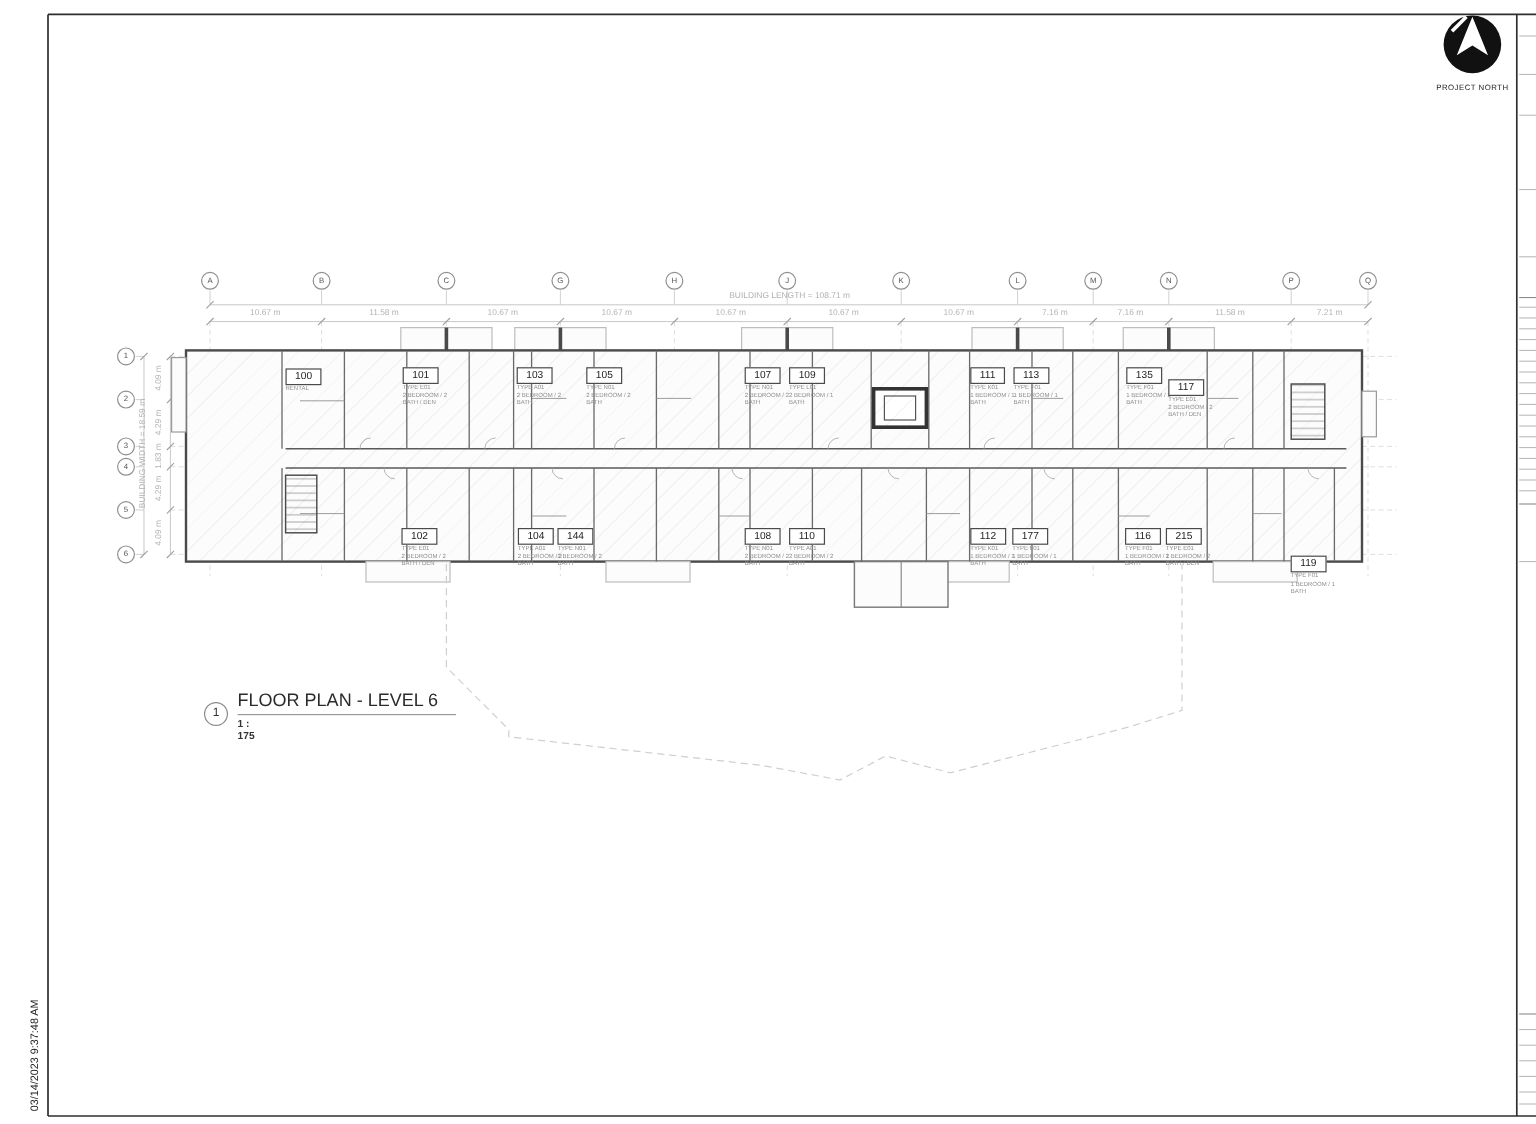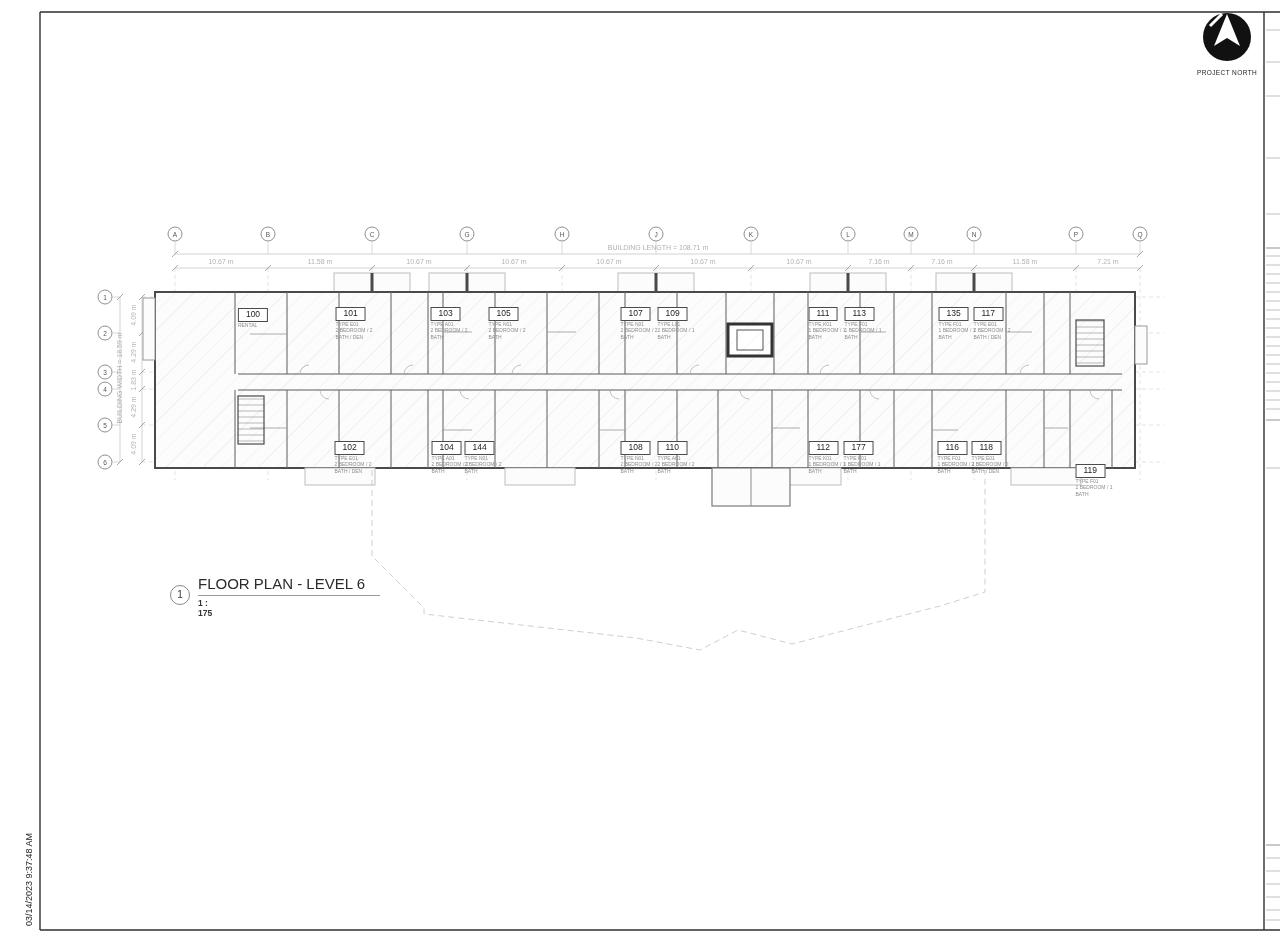--- a/index.html
+++ b/index.html
@@ -415,21 +415,21 @@
     <div class="t">TYPE F01</div>
     <div class="t">1 BEDROOM / 1</div>
     <div class="t">BATH</div>
   </div>
   <div class="unit" style="left:957px;top:302px">
     <div class="num">135</div>
     <div class="t">TYPE F01</div>
     <div class="t">1 BEDROOM / 1</div>
     <div class="t">BATH</div>
   </div>
-  <div class="unit" style="left:992px;top:302px">
+  <div class="unit" style="left:992px;top:312px">
     <div class="num">117</div>
     <div class="t">TYPE E01</div>
     <div class="t">2 BEDROOM / 2</div>
     <div class="t">BATH / DEN</div>
   </div>
 
   <div class="unit" style="left:353px;top:436px">
     <div class="num">102</div>
     <div class="t">TYPE E01</div>
     <div class="t">2 BEDROOM / 2</div>
@@ -471,21 +471,21 @@
     <div class="t">1 BEDROOM / 1</div>
     <div class="t">BATH</div>
   </div>
   <div class="unit" style="left:956px;top:436px">
     <div class="num">116</div>
     <div class="t">TYPE F01</div>
     <div class="t">1 BEDROOM / 1</div>
     <div class="t">BATH</div>
   </div>
   <div class="unit" style="left:990px;top:436px">
-    <div class="num">118</div>
+    <div class="num">215</div>
     <div class="t">TYPE E01</div>
     <div class="t">2 BEDROOM / 2</div>
     <div class="t">BATH / DEN</div>
   </div>
   <div class="unit" style="left:1094px;top:459px">
     <div class="num">119</div>
     <div class="t">TYPE F01</div>
     <div class="t">1 BEDROOM / 1</div>
     <div class="t">BATH</div>
   </div>

